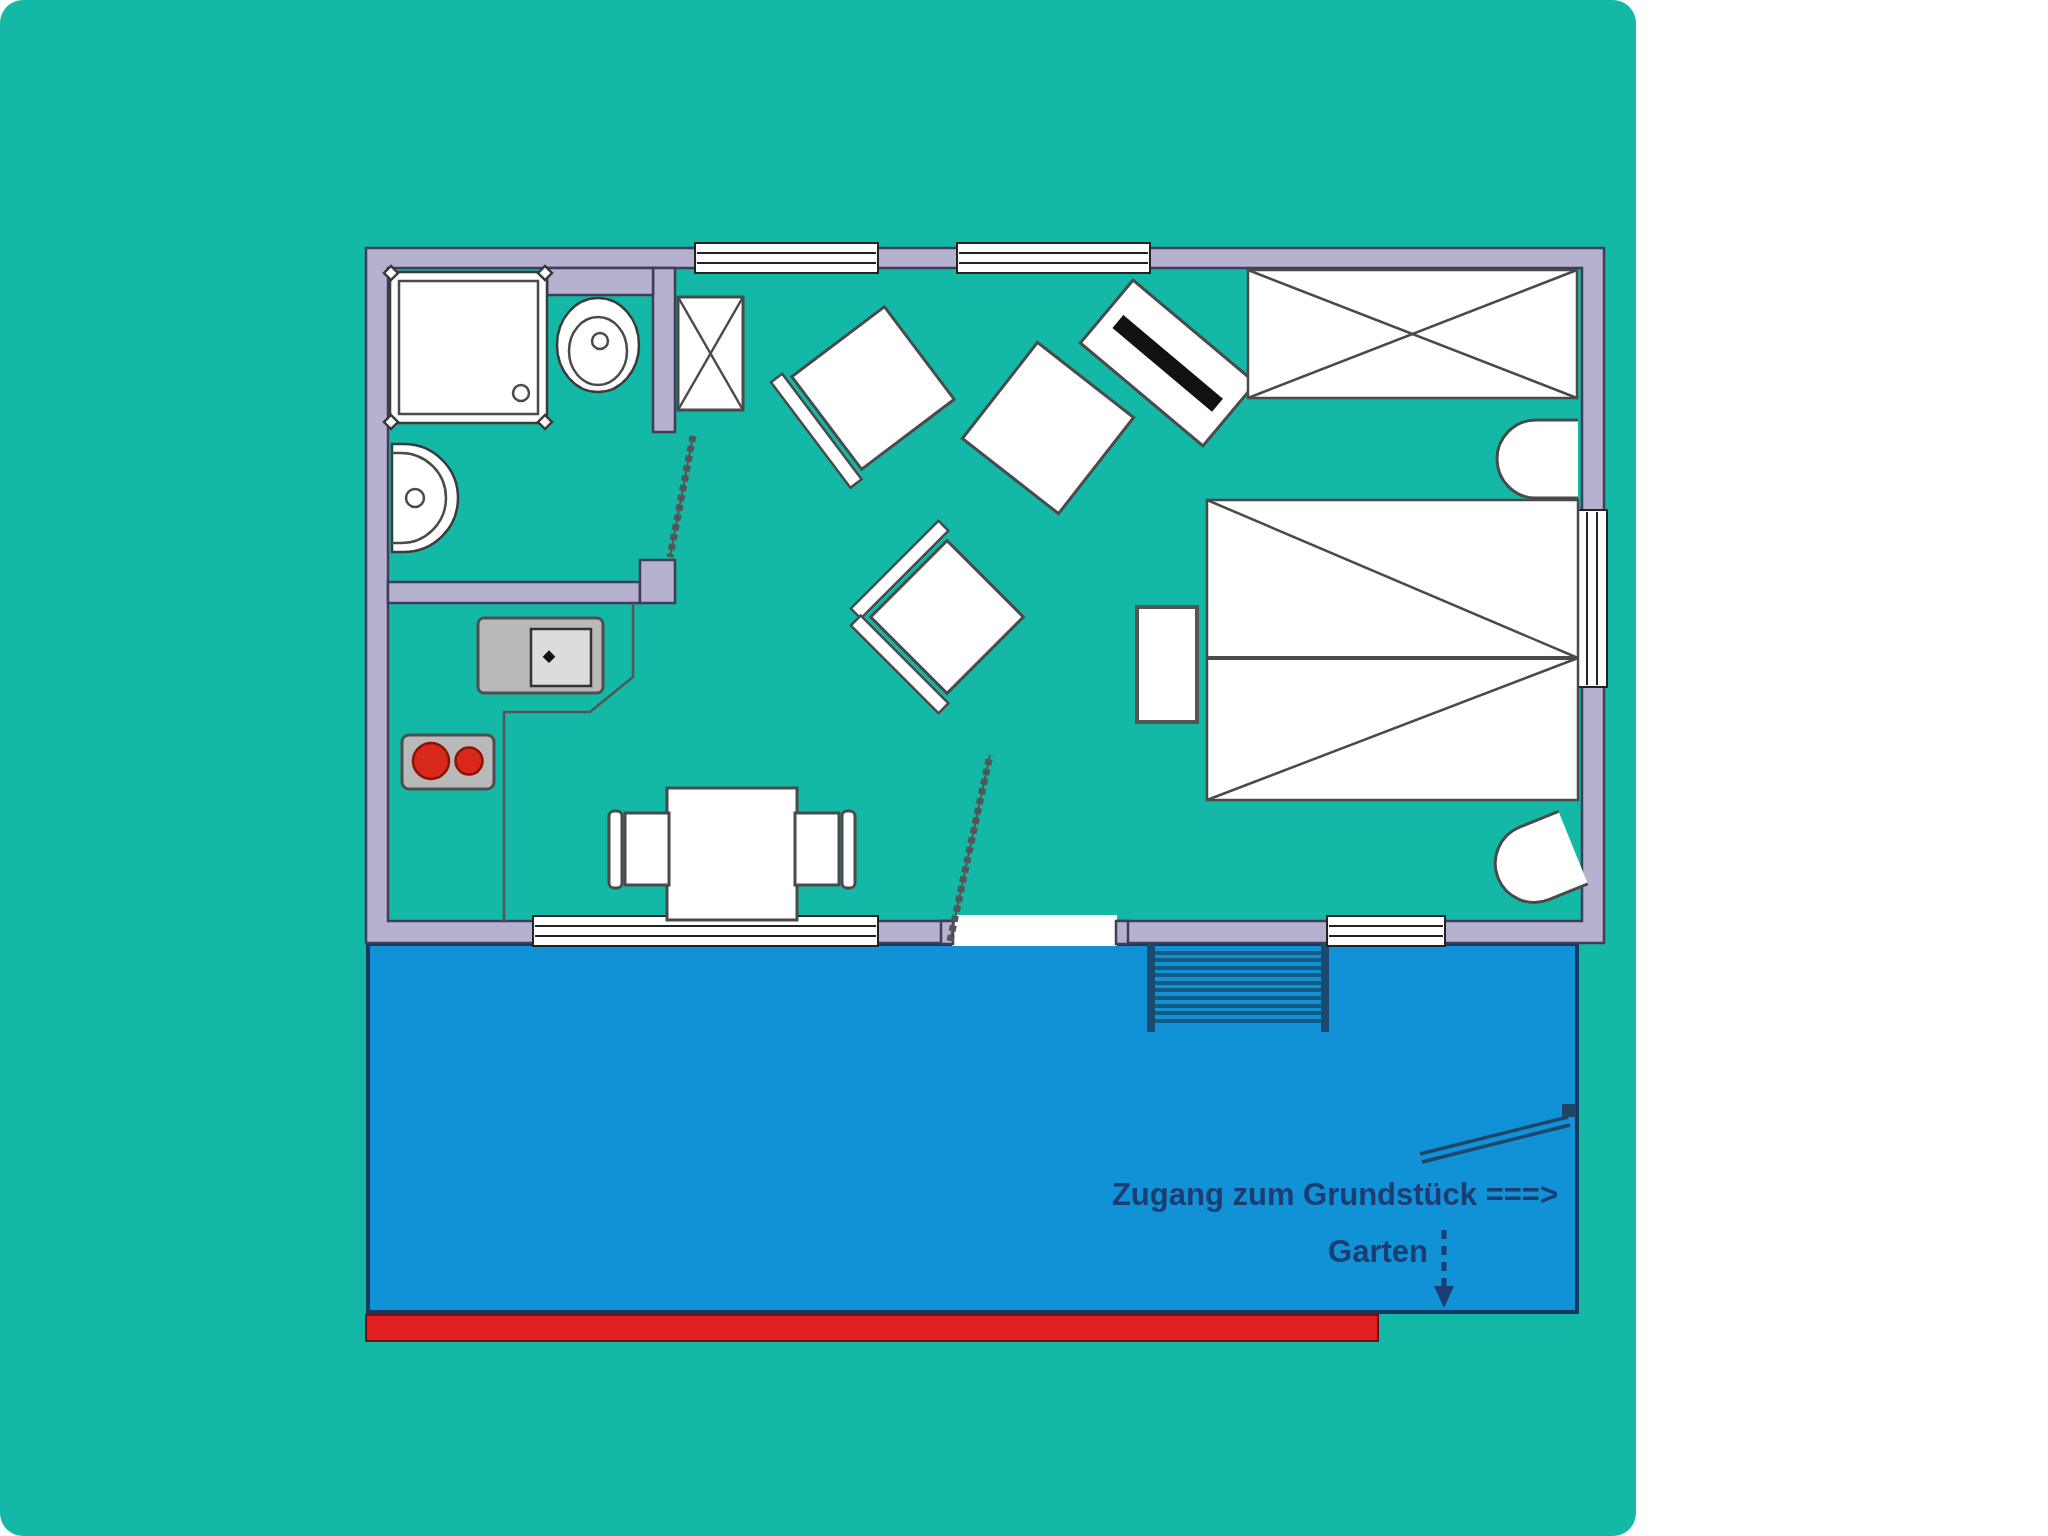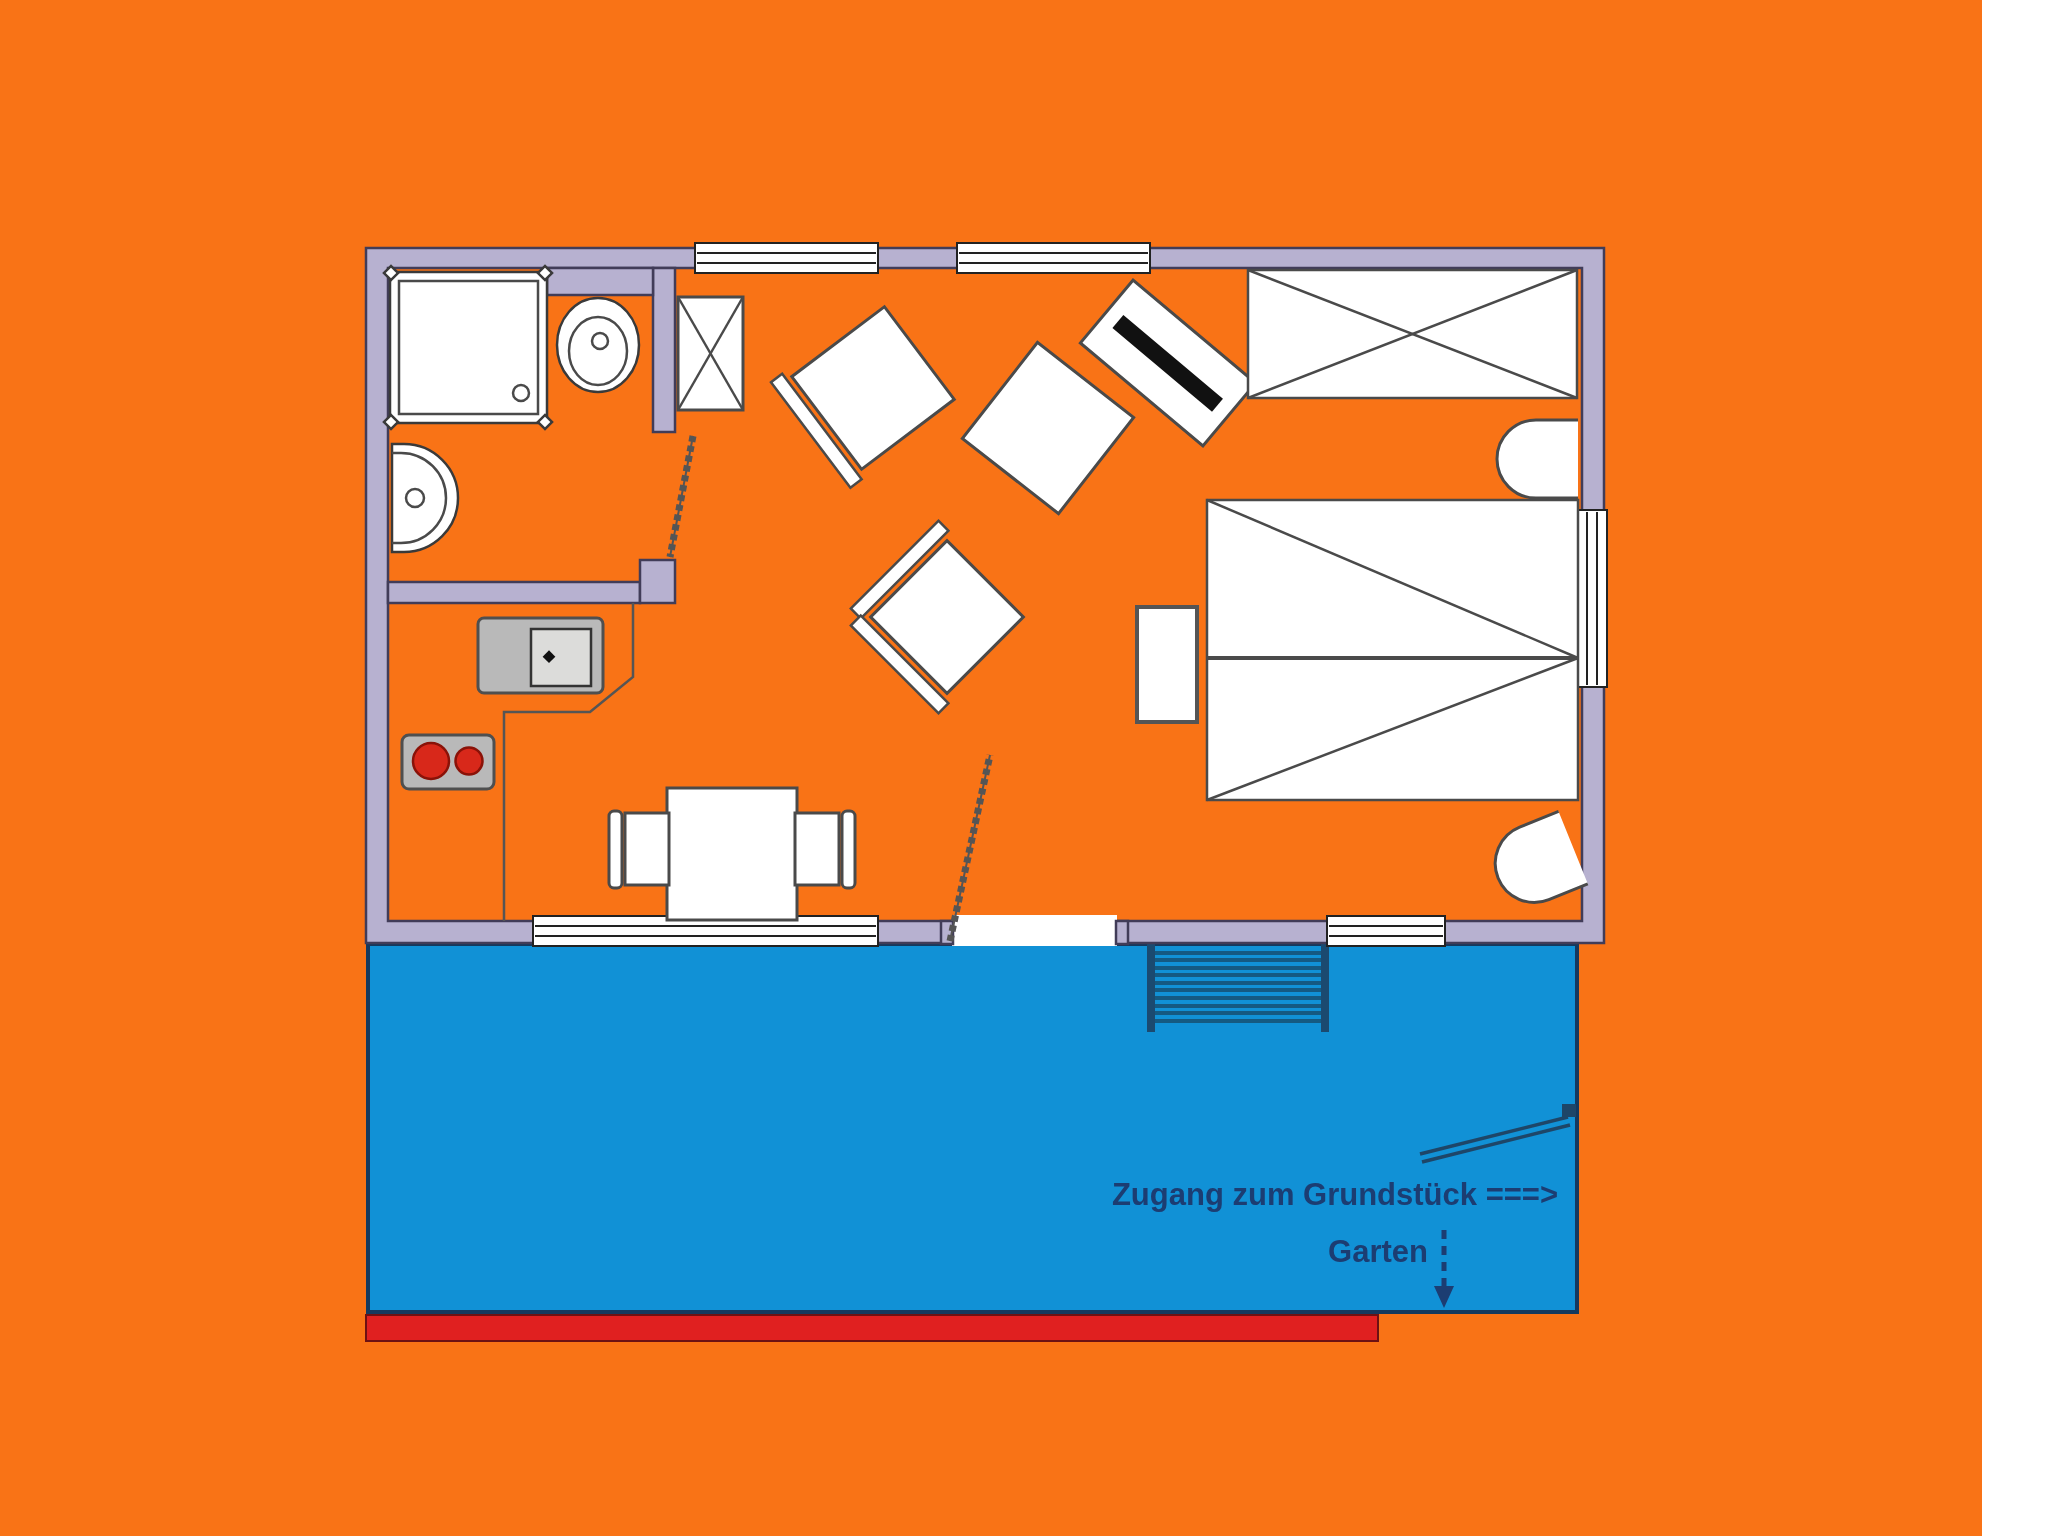--- a/index.html
+++ b/index.html
@@ -1,18 +1,18 @@
 <!DOCTYPE html>
 <html style="--wall: #b7b1d0; --wall-line: #413c58; --terrace: #1191d6; --terrace-line: #15395e; --red-strip: #e02020; --label-navy: #1c3d72; --counter-gray: #b9b9b9; --burner-red: #d8281a;"><head>
 <meta charset="utf-8">
 <title>Floor plan</title>
 <style>
   html,body{margin:0;padding:0;background:#fff;}
-  .canvas{position:relative;width:1982px;height:1536px;background:#f97316;overflow:hidden;
-          font-family:"Liberation Sans",sans-serif;}
+  .canvas{position:relative;width:1636px;height:1536px;background:#14b8a6;overflow:hidden;
+          font-family:"Liberation Sans",sans-serif;border-radius:23px;}
   .canvas > svg{position:absolute;left:0;top:0;}
   
   .wall-fill{fill:var(--wall,#b7b1d0);stroke:var(--wall-line,#413c58);stroke-width:2.5;}
   .terrace-rect{fill:var(--terrace,#1191d6);stroke:var(--terrace-line,#15395e);stroke-width:4;}
   .red-strip{fill:var(--red-strip,#e02020);stroke:#6d1113;stroke-width:2;}
   .furn{fill:#ffffff;stroke:#4a4a4a;stroke-width:3;}
   .furn25{fill:#ffffff;stroke:#4a4a4a;stroke-width:2.5;}
   .thin{fill:none;stroke:#4a4a4a;stroke-width:2.5;}
   .fixture{fill:#ffffff;stroke:#3a3a3a;stroke-width:2.5;}
   .win{fill:#ffffff;stroke:#222222;stroke-width:2;}

